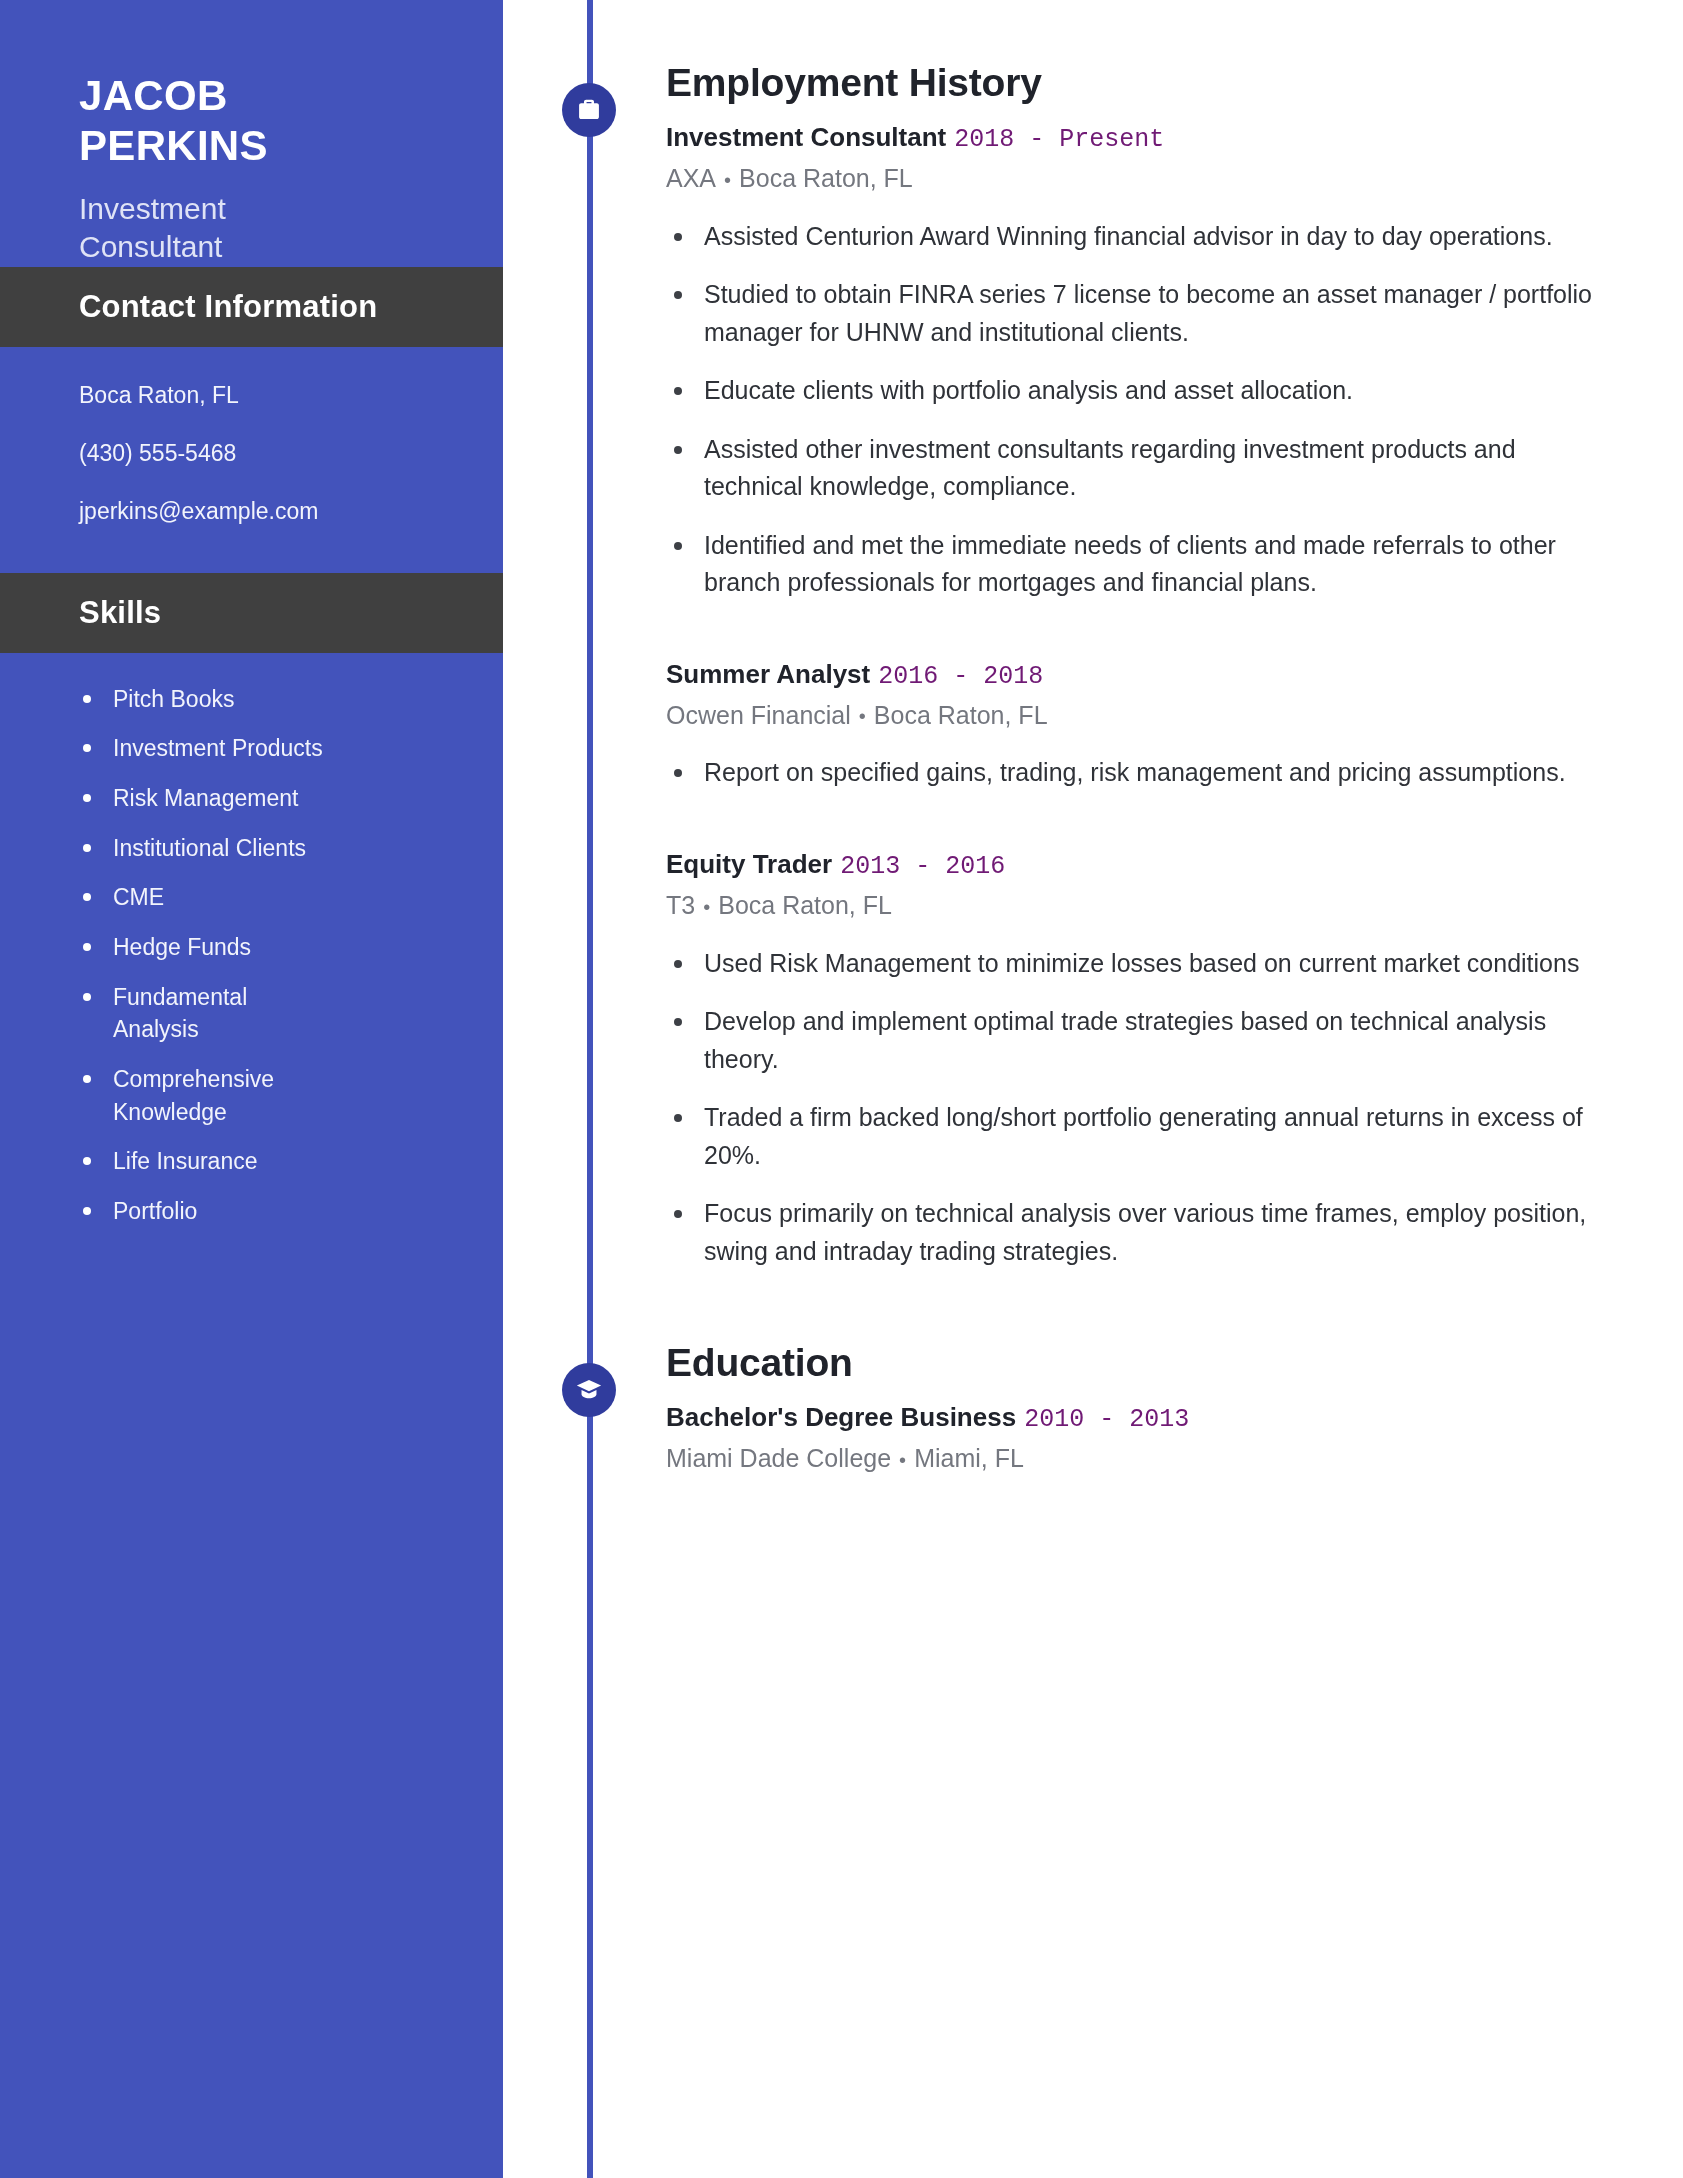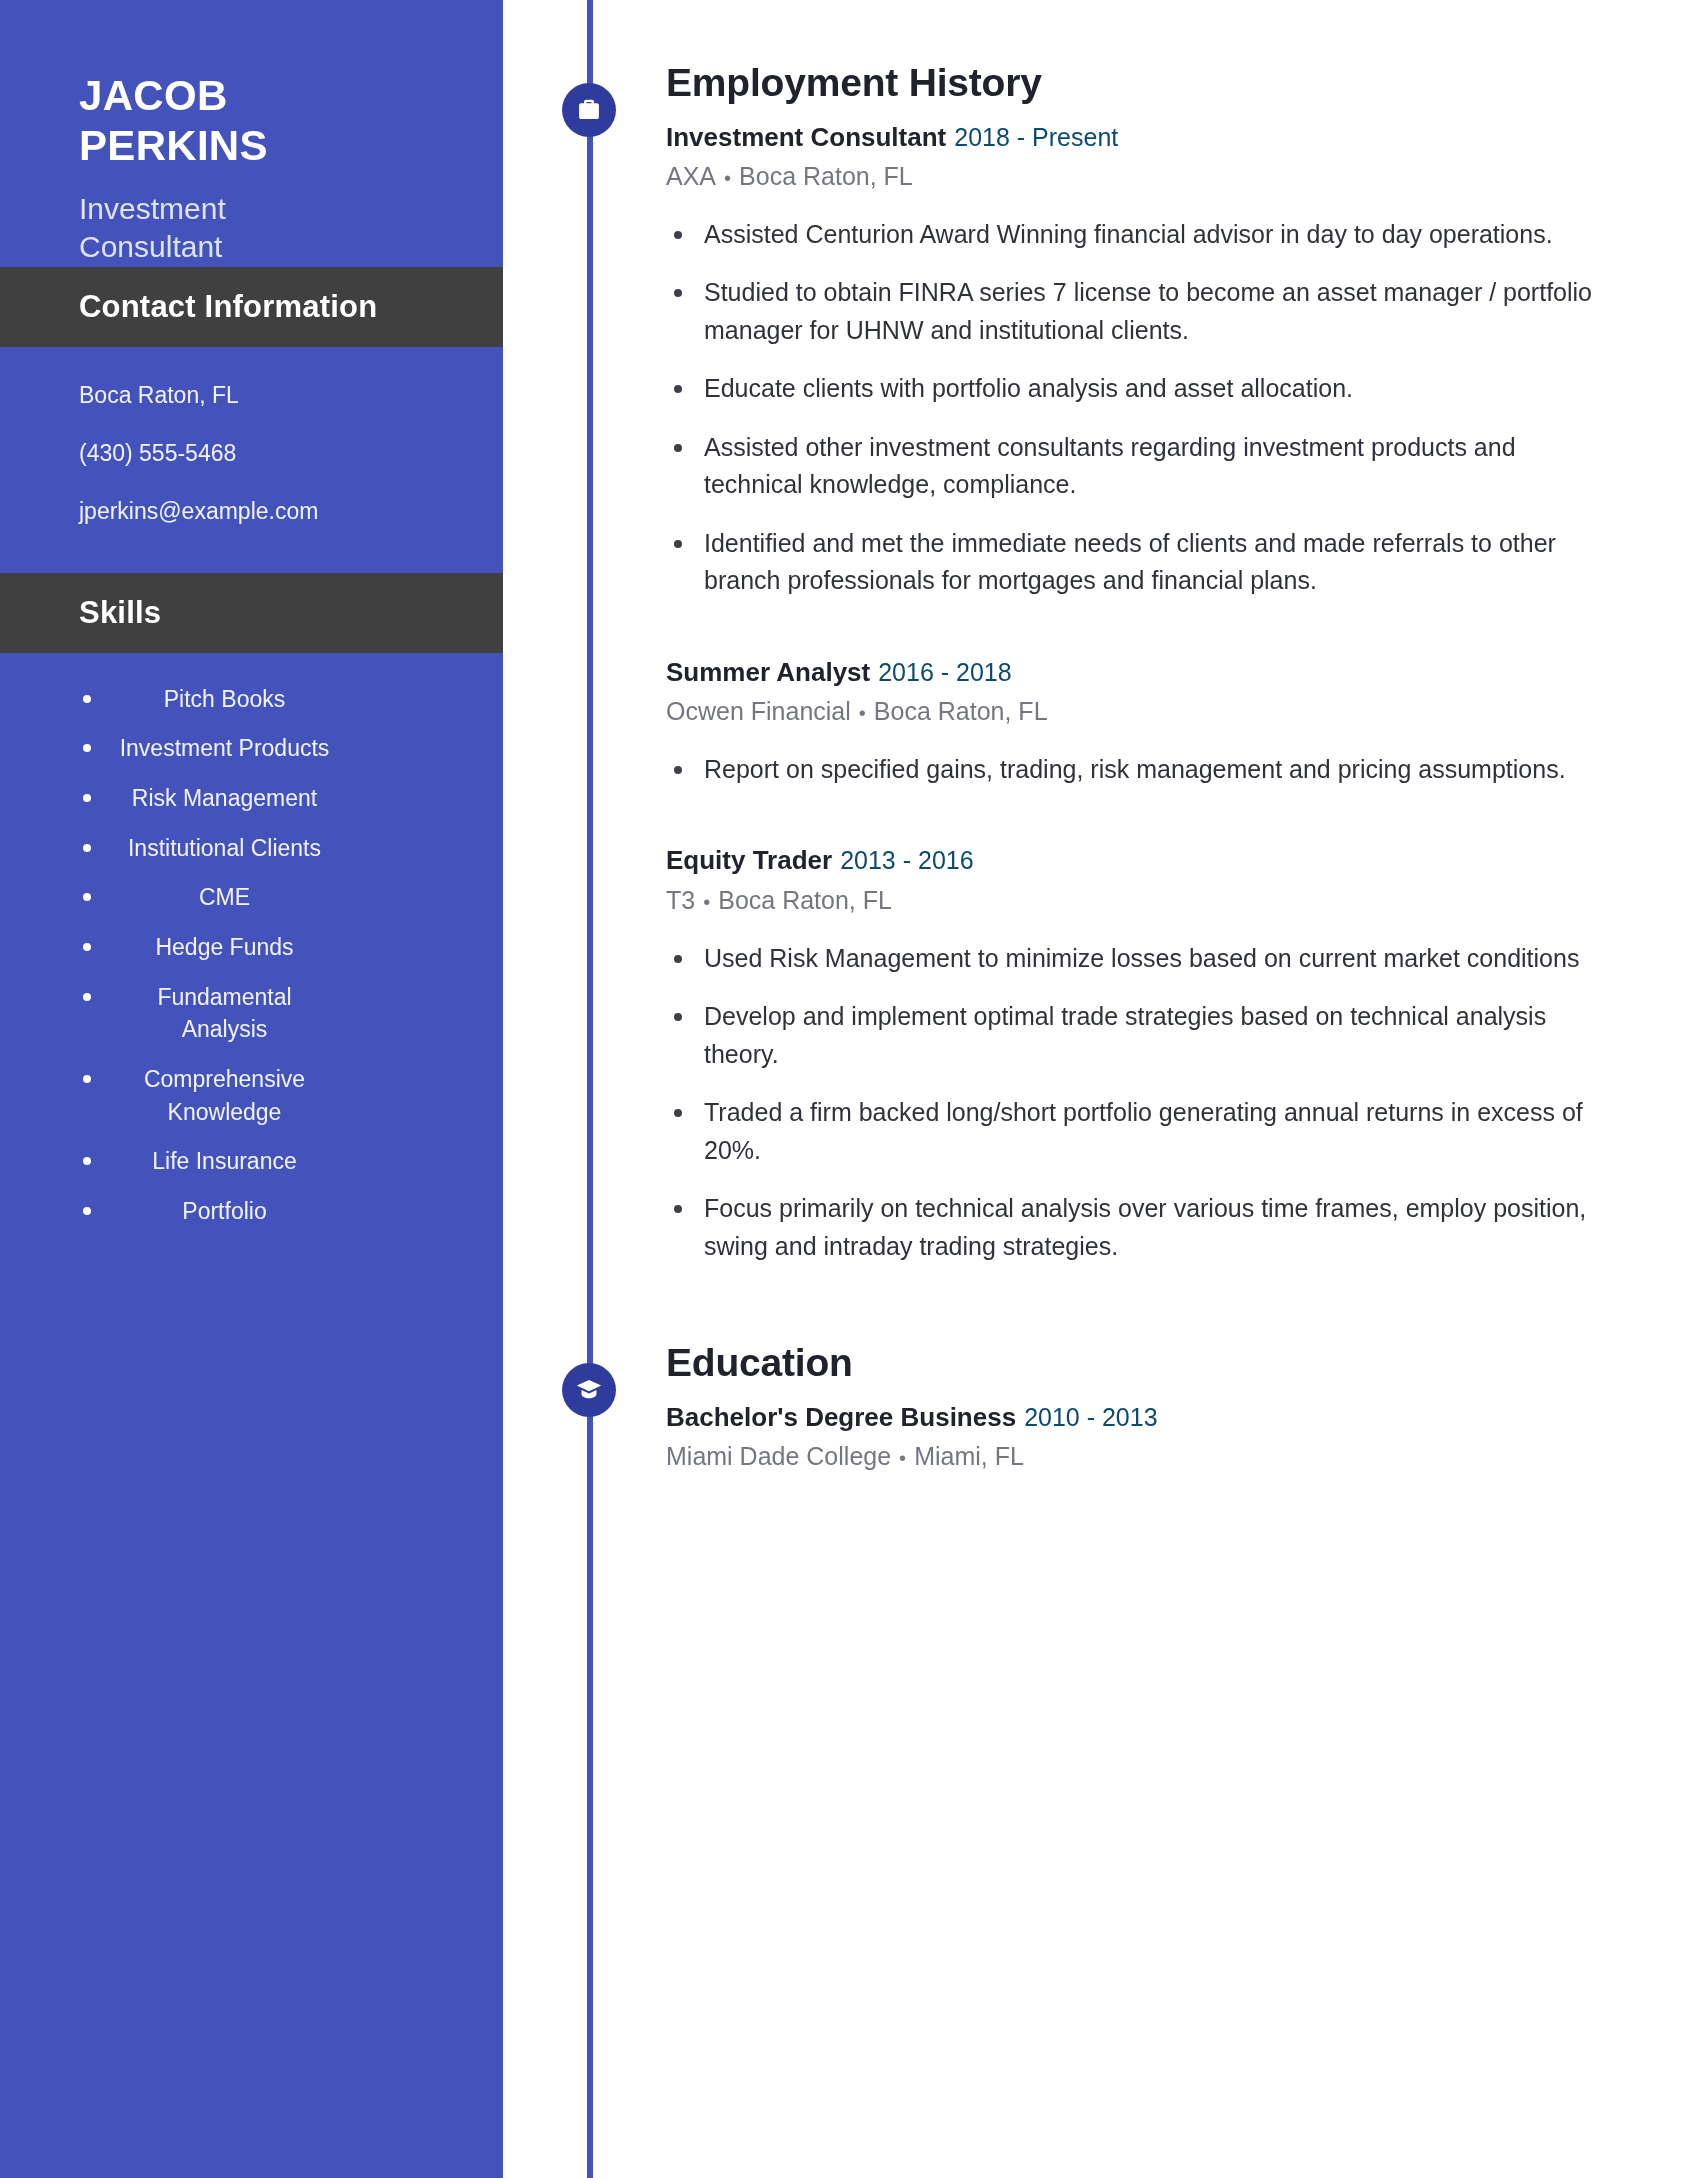--- a/index.html
+++ b/index.html
@@ -73,21 +73,20 @@
     font-size: 23px;
     line-height: 1.45;
     color: #f2f4fc;
     margin-bottom: 25px;
   }
   .contact-item:last-child { margin-bottom: 4px; }
 
   .skills-list {
     padding: 30px 16px 0 79px;
     list-style: none;
-    text-align: center;
   }
 
   .skill-item {
     position: relative;
     font-size: 23px;
     line-height: 1.42;
     color: #f2f4fc;
     padding-left: 34px;
     margin-bottom: 17px;
     max-width: 257px;
@@ -170,23 +169,24 @@
     margin-bottom: 6px;
   }
 
   .entry-title {
     font-weight: 700;
     color: #20232b;
   }
 
   .entry-dates {
     font-weight: 400;
-    color: #0c4a6e;
+    color: #701a75;
     margin-left: 8px;
     font-size: 25px;
+    font-family: Liberation Mono, monospace;
   }
 
   .entry-meta {
     font-size: 25px;
     line-height: 1.35;
     color: #74777f;
     margin-bottom: 4px;
   }
 
   .entry-meta .sep {

